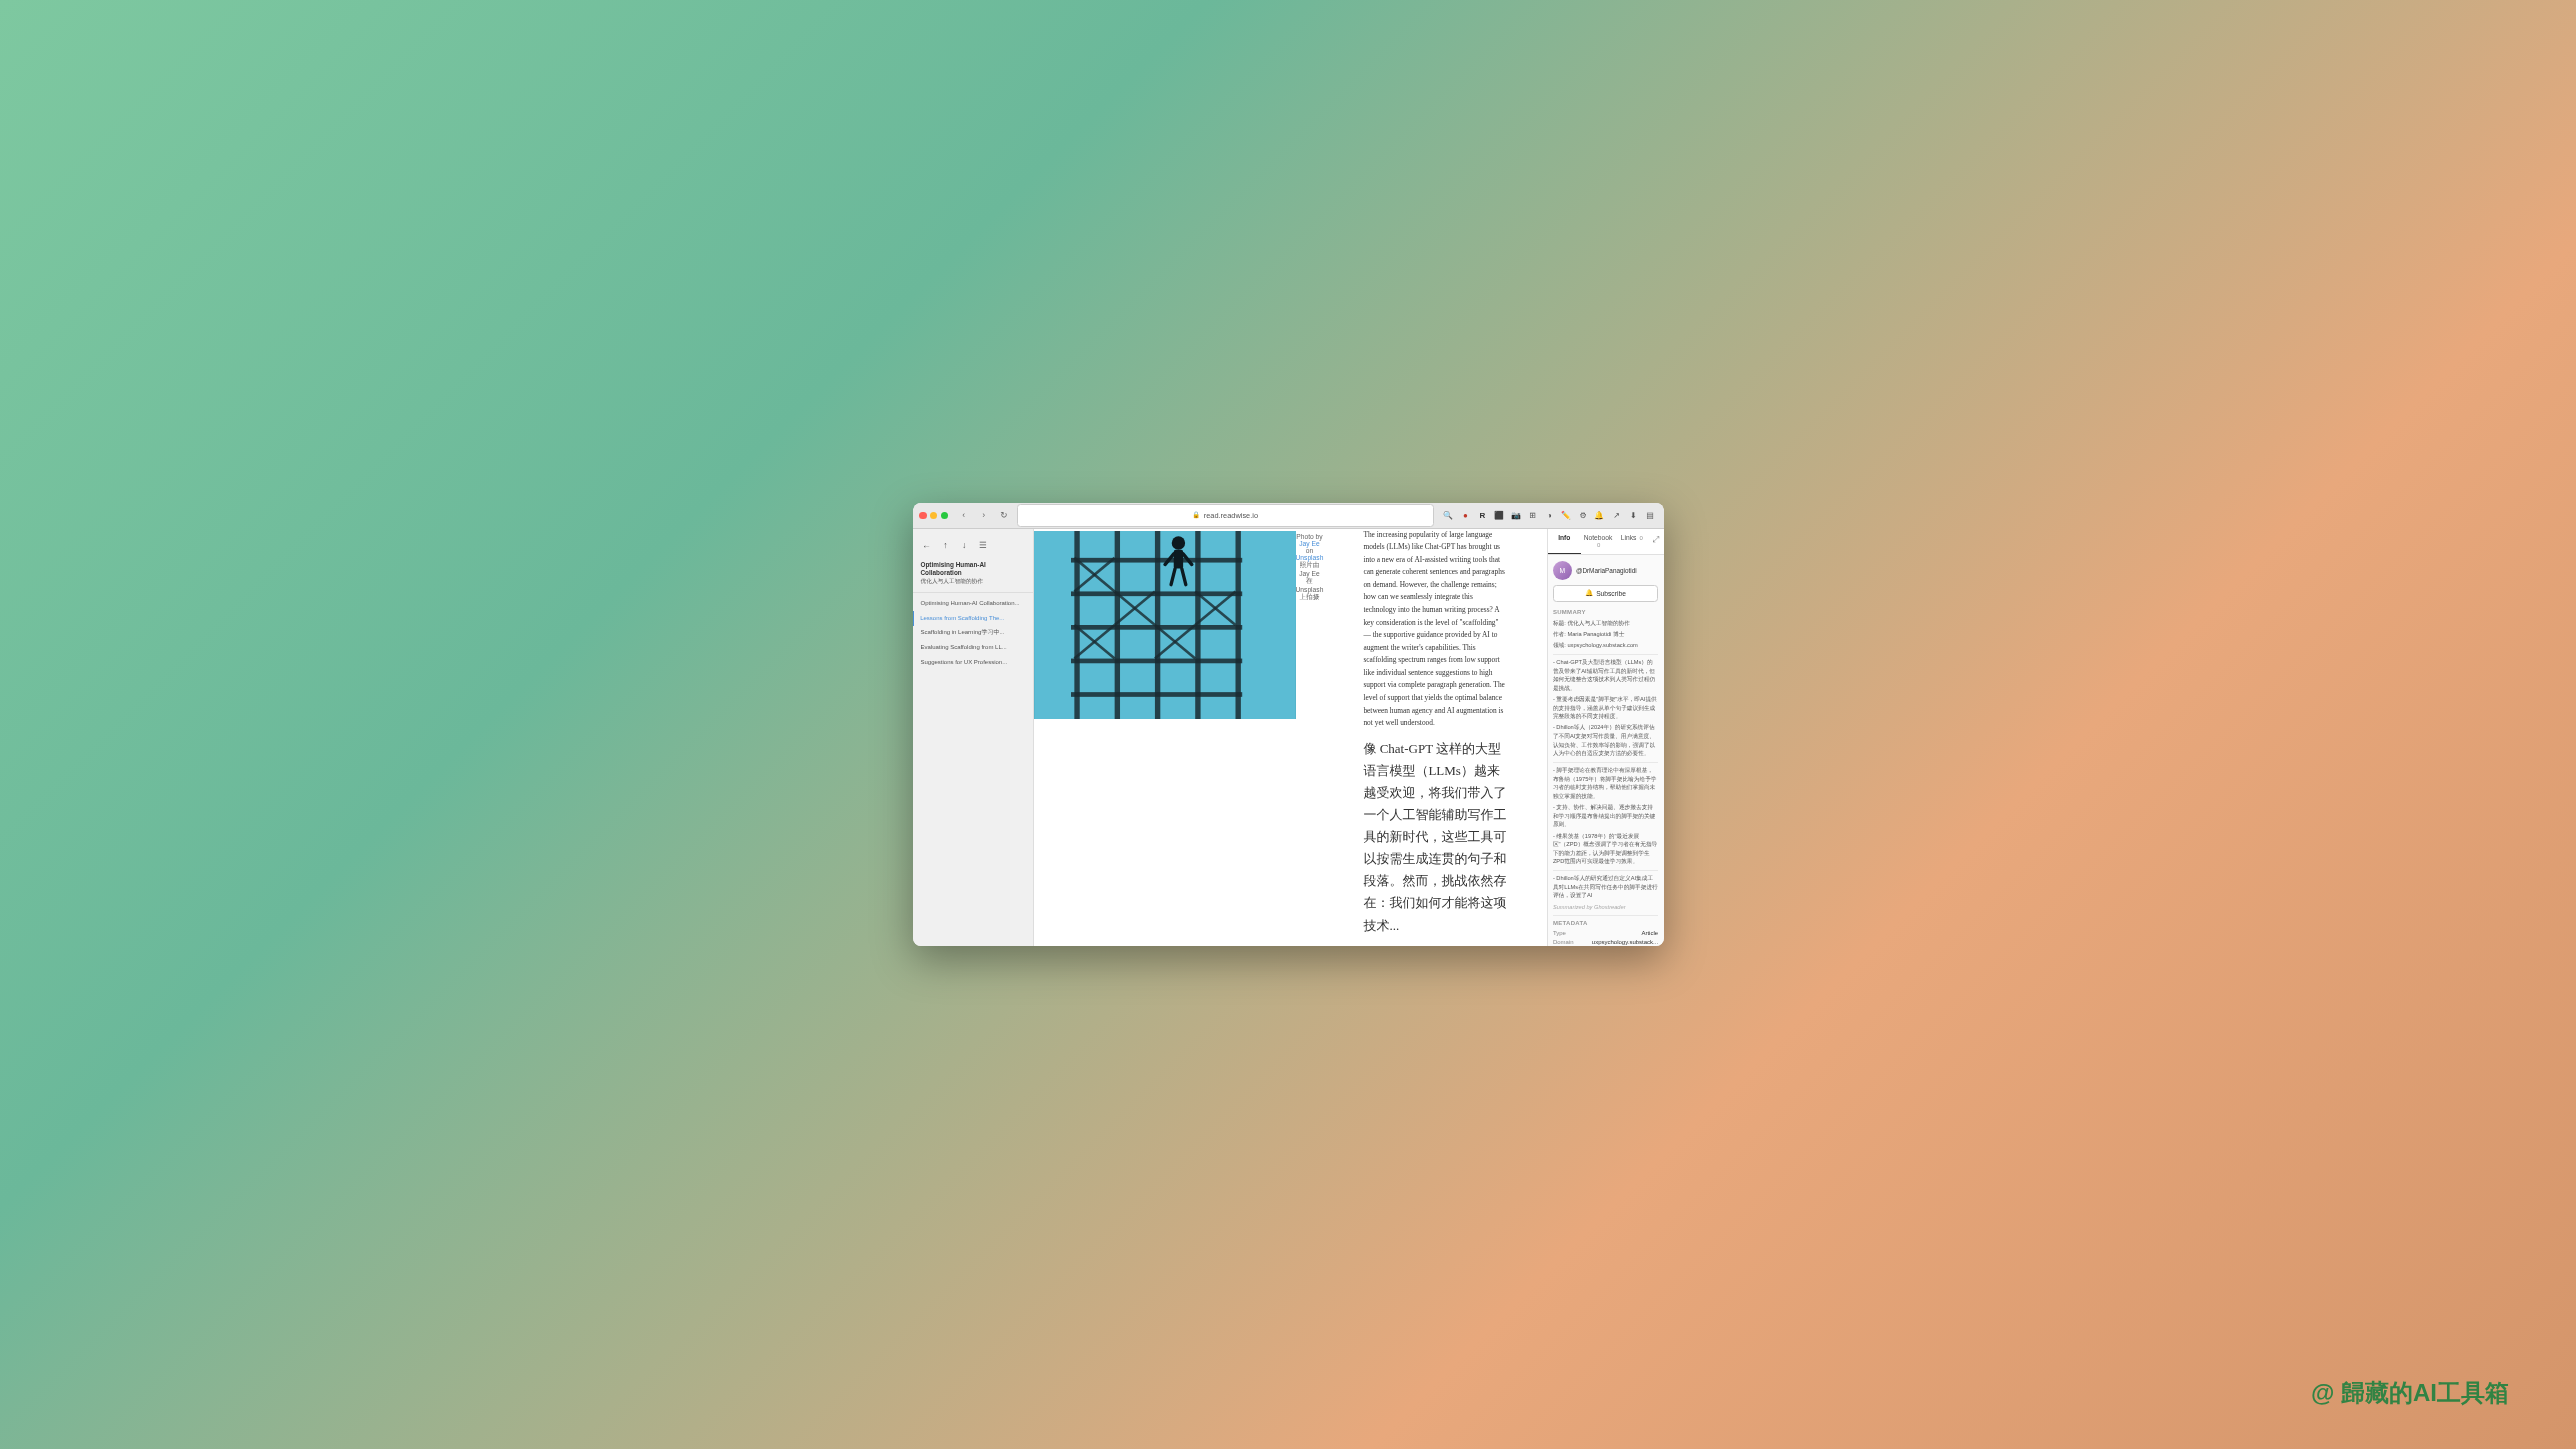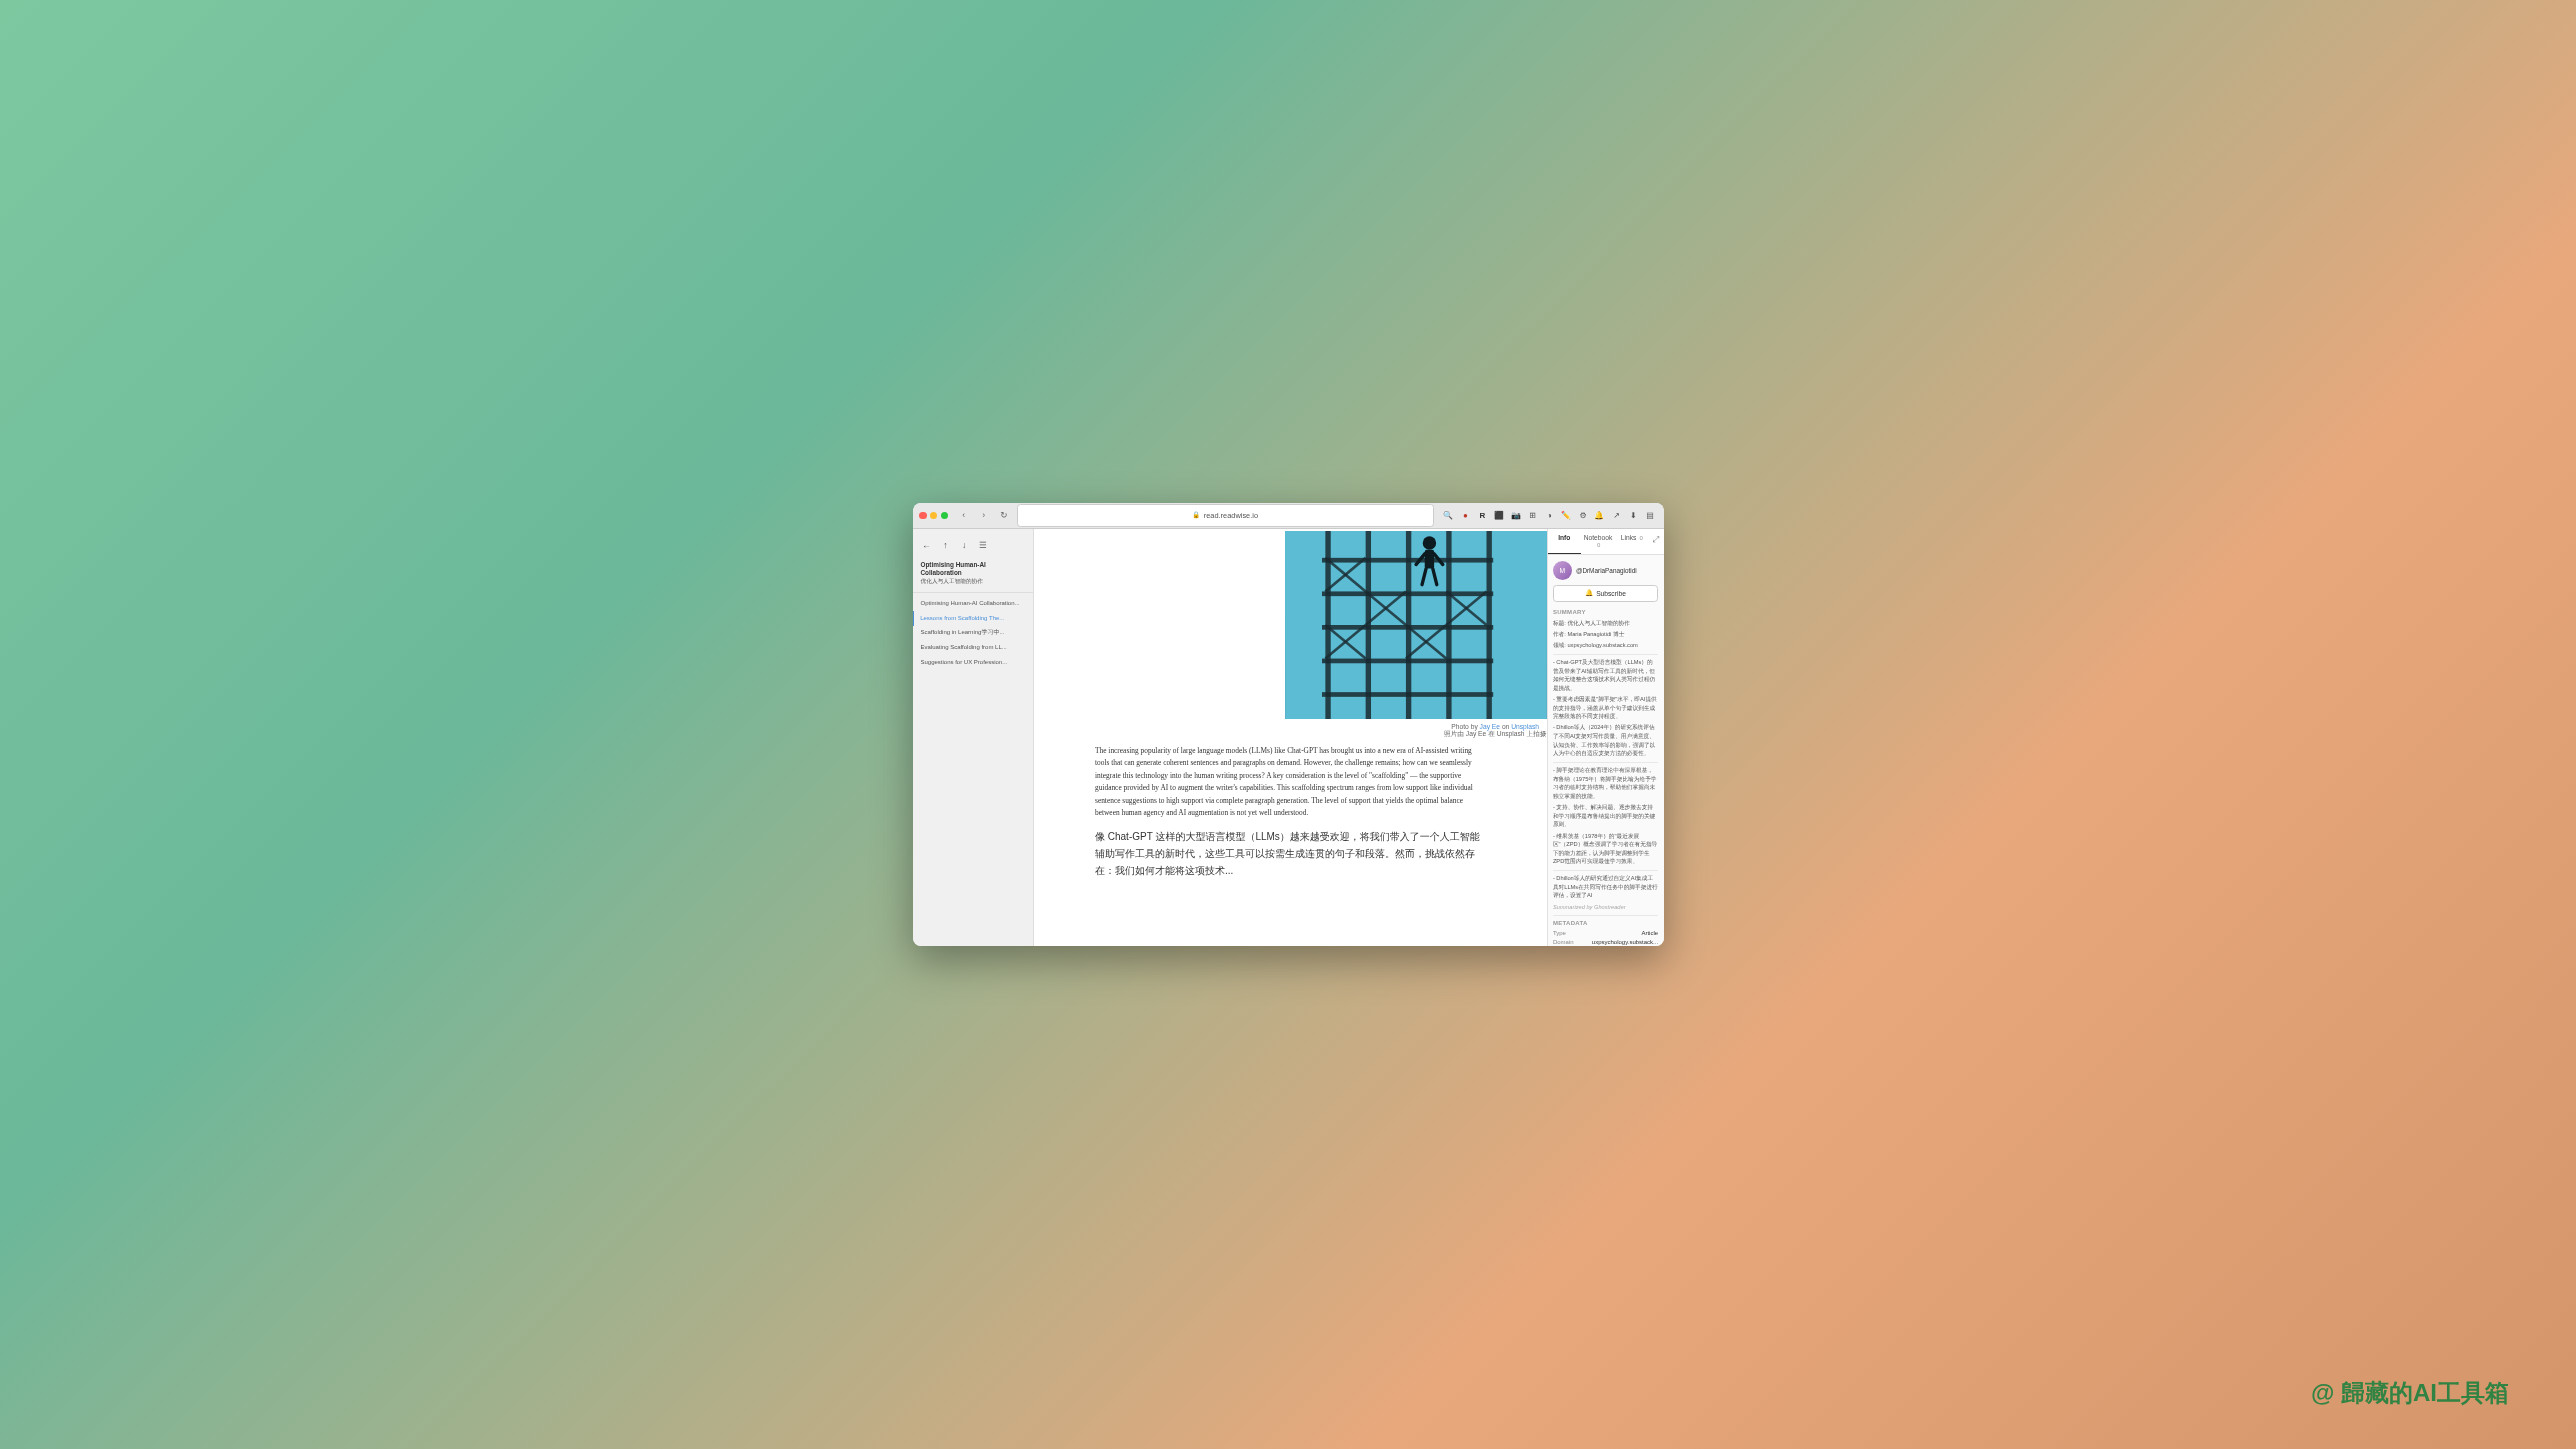--- a/index.html
+++ b/index.html
@@ -175,22 +175,20 @@
       border-left: 1.3px solid #4a90d9;
       padding-left: 6.7px;
     }
 
     
     .main-content {
       flex: 1;
       background: white;
       overflow-y: auto;
       display: flex;
-      flex-direction: column;
-      align-items: flex-end;
     }
 
     .article-image {
       width: 262px;
       height: 188px;
       margin: 0 auto;
       background: linear-gradient(180deg, #5cc4d4 0%, #4ab0c0 30%, #2a7a8a 60%, #1a5060 80%);
       position: relative;
       overflow: hidden;
     }
@@ -217,25 +215,25 @@
 
     .article-paragraph {
       font-size: 7.4px;
       line-height: 1.7;
       color: #333;
       margin-bottom: 8px;
       font-family: Georgia, serif;
     }
 
     .article-paragraph-cn {
-      font-size: 10px;
+      font-size: 13px;
       line-height: 1.7;
       color: #333;
       margin-bottom: 3px;
-      font-family: Liberation Sans, sans-serif;
+      font-family: Liberation Serif, serif;
     }
 
     
     .right-panel {
       width: 117px;
       background: #fafafa;
       border-left: 0.7px solid #e0e0e0;
       display: flex;
       flex-direction: column;
       flex-shrink: 0;

